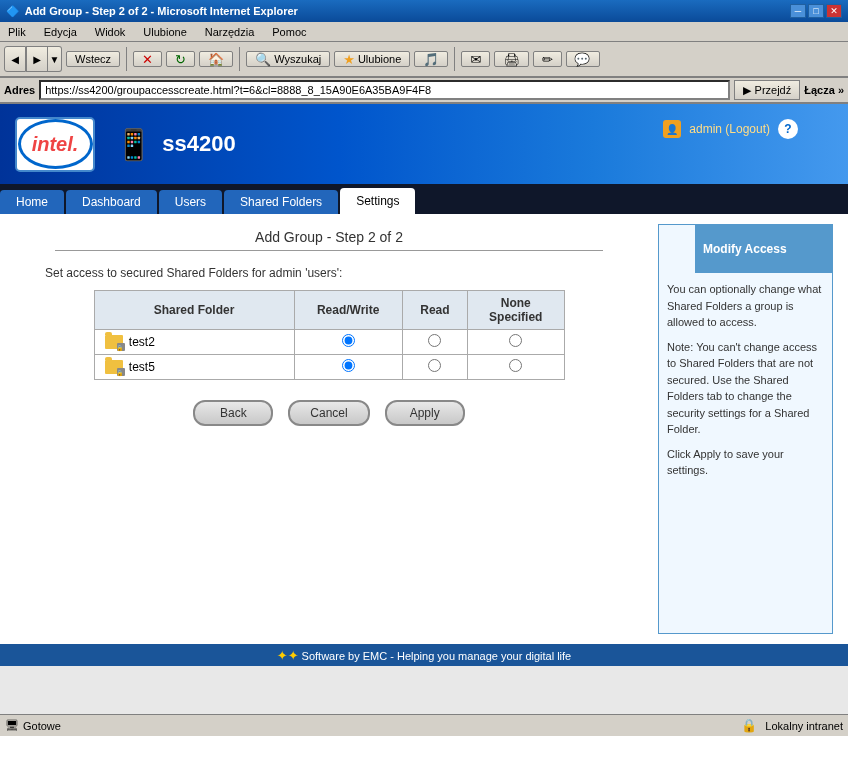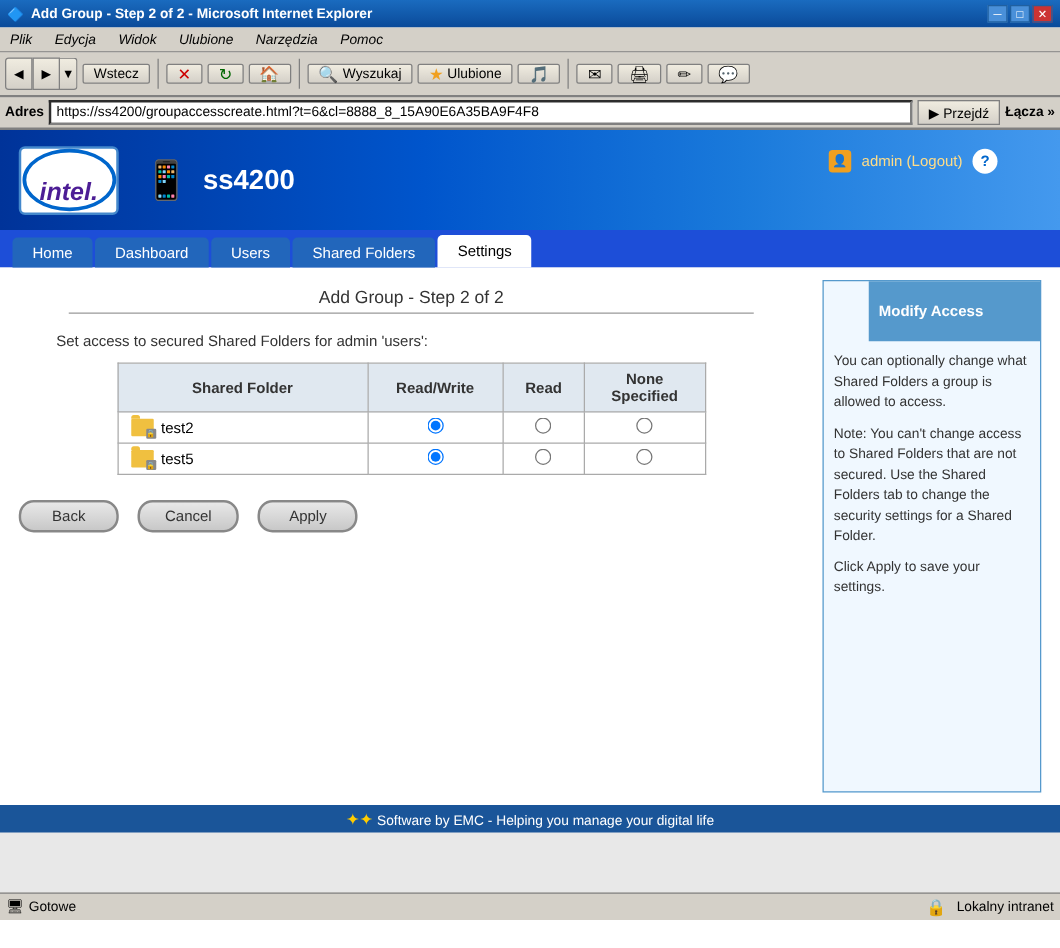--- a/index.html
+++ b/index.html
@@ -30,21 +30,20 @@
 
     
     .menu-bar {
       background: #d4d0c8;
       border-bottom: 1px solid #808080;
       padding: 2px 4px;
       display: flex;
       gap: 10px;
       height: 20px;
       align-items: center;
-      font-style: italic;
     }
     .menu-item { font-size: 11px; color: #000; cursor: pointer; padding: 1px 4px; }
 
     
     .toolbar {
       background: #d4d0c8;
       border-bottom: 2px solid #808080;
       padding: 2px 4px;
       display: flex;
       align-items: center;
@@ -137,26 +136,26 @@
       font-size: 22px;
       color: #0066cc;
       border: 2px solid #4488cc;
     }
     .intel-logo-circle {
       width: 75px;
       height: 50px;
       border: 3px solid #0066cc;
       border-radius: 50%;
       display: flex;
-      align-items: flex-end;
+      align-items: center;
       justify-content: center;
       font-style: italic;
       font-weight: bold;
       font-size: 20px;
-      color: #4c1d95;
+      color: #ef4444;
     }
     .device-icon {
       margin-left: 20px;
       color: white;
       font-size: 30px;
     }
     .device-name {
       margin-left: 10px;
       color: white;
       font-size: 22px;
@@ -184,23 +183,23 @@
       border-radius: 50%;
       width: 20px; height: 20px;
       display: flex; align-items: center; justify-content: center;
       font-weight: bold;
       font-size: 12px;
       cursor: pointer;
     }
 
     
     .nav-tabs {
-      background: #1d4ed8;
-      display: flex;
-      padding: 0 10px;
+      background: #0f172a;
+      display: flex;
+      padding: 0 0;
       gap: 2px;
       align-items: flex-end;
       height: 30px;
     }
     .nav-tab {
       padding: 4px 16px;
       font-size: 12px;
       cursor: pointer;
       border-radius: 4px 4px 0 0;
       color: white;
@@ -251,21 +250,21 @@
       padding: 8px;
       font-size: 11px;
       color: #333;
       line-height: 1.5;
     }
     .sidebar-content p { margin-bottom: 8px; }
 
     
     .button-row {
       display: flex;
-      justify-content: flex-start;
+      justify-content: center;
       gap: 15px;
       margin: 20px 0;
     }
     .action-btn {
       background: linear-gradient(to bottom, #e8e8e8, #c8c8c8);
       border: 2px solid #888;
       border-radius: 12px;
       padding: 4px 20px;
       font-size: 12px;
       cursor: pointer;

